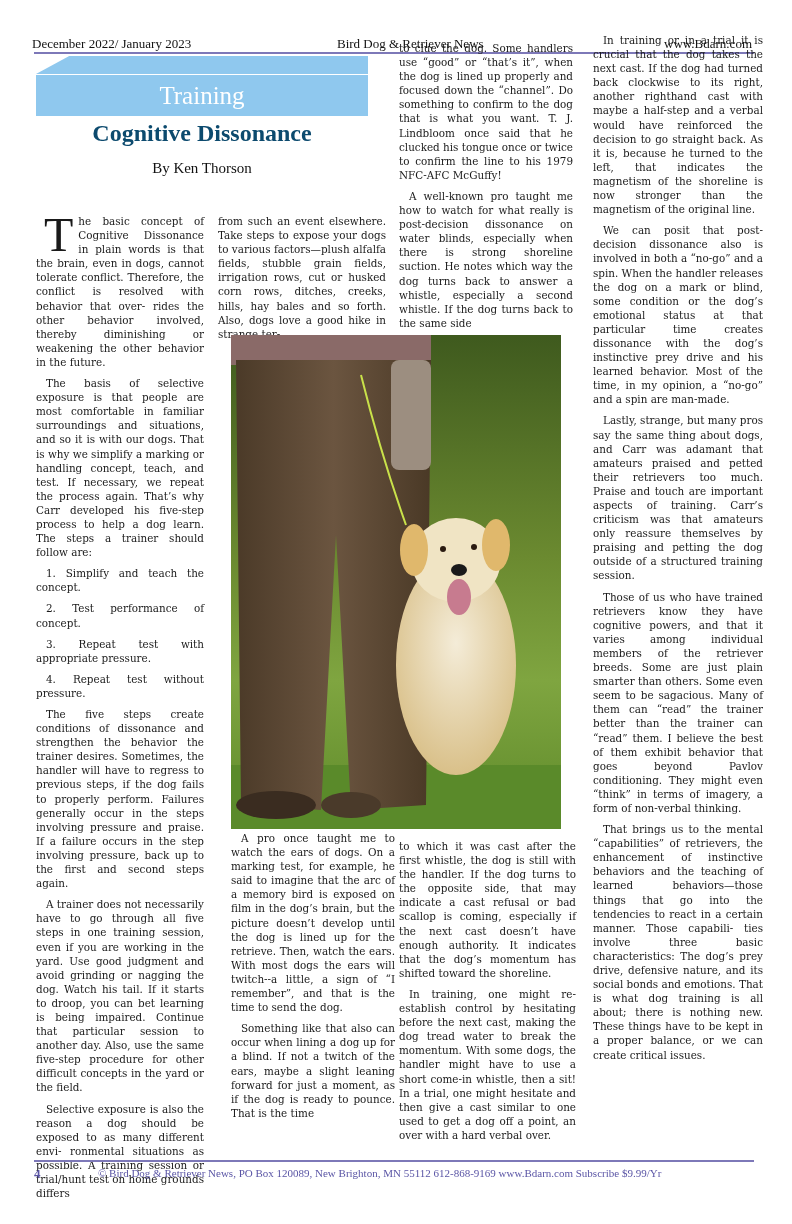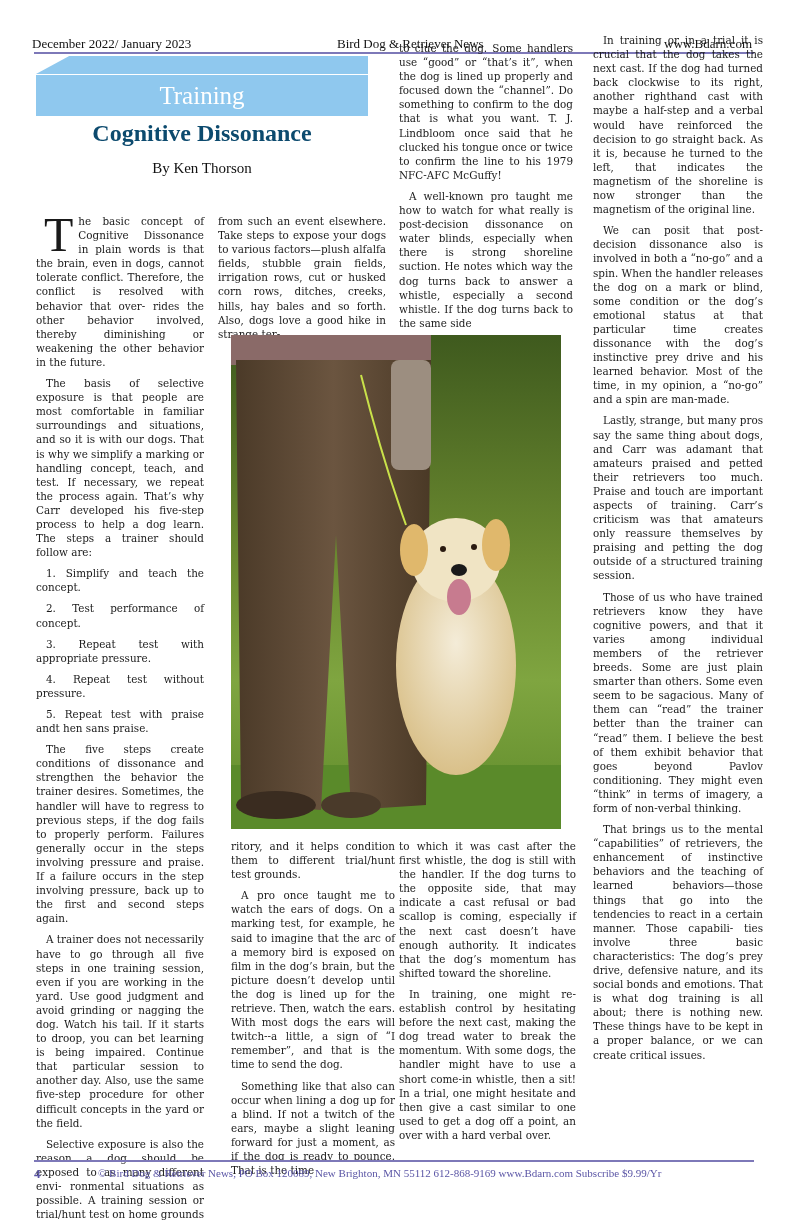--- a/index.html
+++ b/index.html
@@ -65,21 +65,20 @@
 <div class="title">Cognitive Dissonance</div>
 <div class="byline">By Ken Thorson</div>
 
 <div class="col c1">
   <p class="noindent"><span class="dropcap">T</span><span>he basic concept of Cognitive Dissonance in plain words is that the brain, even in dogs, cannot tolerate conflict. Therefore, the conflict is resolved with behavior that over- rides the other behavior involved, thereby diminishing or weakening the other behavior in the future.</span></p>
   <p>The basis of selective exposure is that people are most comfortable in familiar surroundings and situations, and so it is with our dogs. That is why we simplify a marking or handling concept, teach, and test. If necessary, we repeat the process again. That’s why Carr developed his five-step process to help a dog learn. The steps a trainer should follow are:</p>
   <p>1. Simplify and teach the concept.</p>
   <p>2. Test performance of concept.</p>
   <p>3. Repeat test with appropriate pressure.</p>
   <p>4. Repeat test without pressure.</p>
-  <p>5. Repeat test with praise andt hen sans praise.</p>
   <p>The five steps create conditions of dissonance and strengthen the behavior the trainer desires. Sometimes, the handler will have to regress to previous steps, if the dog fails to properly perform. Failures generally occur in the steps involving pressure and praise. If a failure occurs in the step involving pressure, back up to the first and second steps again.</p>
   <p>A trainer does not necessarily have to go through all five steps in one training session, even if you are working in the yard. Use good judgment and avoid grinding or nagging the dog. Watch his tail. If it starts to droop, you can bet learning is being impaired. Continue that particular session to another day. Also, use the same five-step procedure for other difficult concepts in the yard or the field.</p>
   <p>Selective exposure is also the reason a dog should be exposed to as many different envi- ronmental situations as possible. A training session or trial/hunt test on home grounds differs</p>
 </div>
 
 <div class="col c2top">
   <p class="noindent">from such an event elsewhere. Take steps to expose your dogs to various factors—plush alfalfa fields, stubble grain fields, irrigation rows, cut or husked corn rows, ditches, creeks, hills, hay bales and so forth. Also, dogs love a good hike in strange ter-</p>
 </div>
 
 <div class="col c3top">
@@ -119,21 +118,20 @@
     <ellipse cx="183" cy="215" rx="14" ry="26" fill="#e0b86c"></ellipse>
     <ellipse cx="265" cy="210" rx="14" ry="26" fill="#e0b86c"></ellipse>
     <ellipse cx="228" cy="235" rx="8" ry="6" fill="#1a1a1a"></ellipse>
     <ellipse cx="228" cy="262" rx="12" ry="18" fill="#c77b8f"></ellipse>
     <circle cx="212" cy="214" r="3" fill="#2a1a10"></circle>
     <circle cx="243" cy="212" r="3" fill="#2a1a10"></circle>
   </svg>
 </div>
 
 <div class="col c2bot">
-  <p class="noindent">ritory, and it helps condition them to different trial/hunt test grounds.</p>
   <p>A pro once taught me to watch the ears of dogs. On a marking test, for example, he said to imagine that the arc of a memory bird is exposed on film in the dog’s brain, but the picture doesn’t develop until the dog is lined up for the retrieve. Then, watch the ears. With most dogs the ears will twitch--a little, a sign of “I remember”, and that is the time to send the dog.</p>
   <p>Something like that also can occur when lining a dog up for a blind. If not a twitch of the ears, maybe a slight leaning forward for just a moment, as if the dog is ready to pounce. That is the time</p>
 </div>
 
 <div class="col c3bot">
   <p class="noindent">to which it was cast after the first whistle, the dog is still with the handler. If the dog turns to the opposite side, that may indicate a cast refusal or bad scallop is coming, especially if the next cast doesn’t have enough authority. It indicates that the dog’s momentum has shifted toward the shoreline.</p>
   <p>In training, one might re-establish control by hesitating before the next cast, making the dog tread water to break the momentum. With some dogs, the handler might have to use a short come-in whistle, then a sit! In a trial, one might hesitate and then give a cast similar to one used to get a dog off a point, an over with a hard verbal over.</p>
 </div>
 
 <div class="col c4">

